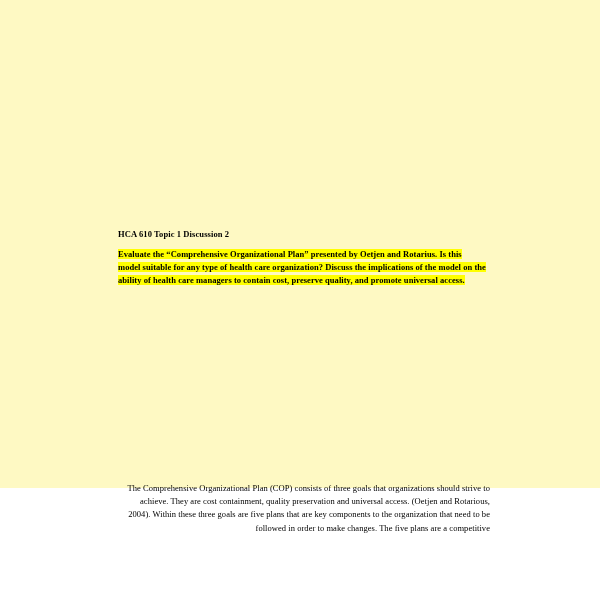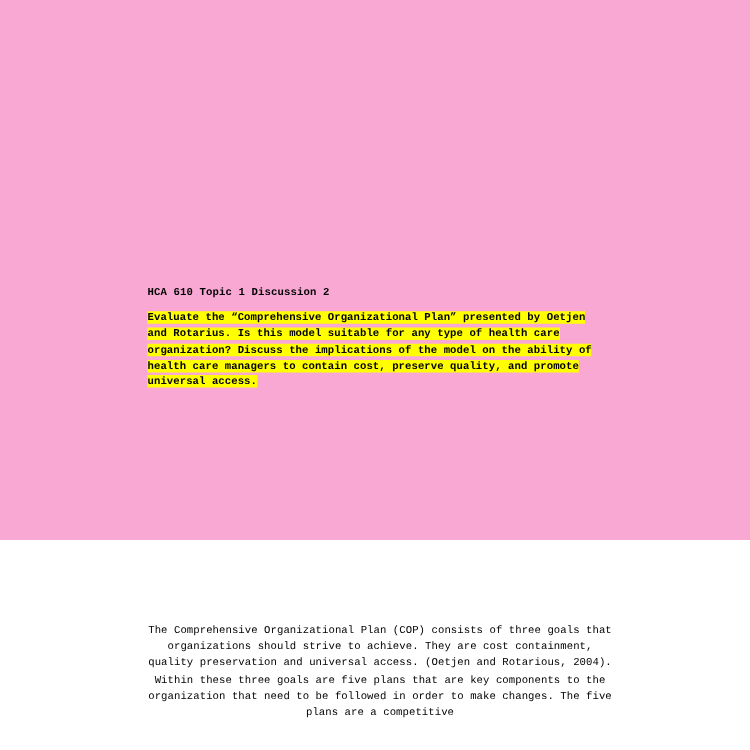--- a/index.html
+++ b/index.html
@@ -10,23 +10,22 @@
   body {
     width: 600px;
     height: 600px;
     font-family: "Liberation Serif", serif;
     color: #000000;
     overflow: hidden;
   }
   .page {
     position: relative;
     width: 600px;
-    height: 432px;
-    background: #f9a8d4;
-    font-family: Liberation Mono, monospace;
+    height: 488px;
+    background: #fef9c3;
   }
   .doc-body {
     position: absolute;
     left: 118px;
     top: 228px;
     width: 368px;
   }
   .doc-title {
     font-size: 8.5px;
     font-weight: bold;
@@ -42,25 +41,25 @@
     letter-spacing: 0.05px;
   }
   .highlight-block span.hl {
     background: #ffff00;
     box-decoration-break: clone;
     -webkit-box-decoration-break: clone;
   }
   .body-para {
     position: absolute;
     left: 118px;
-    top: 498px;
+    top: 482px;
     width: 372px;
     font-size: 8.5px;
     line-height: 1.55;
-    text-align: center;
+    text-align: right;
     letter-spacing: 0.05px;
   }
 </style>
 </head>
 <body>
 
 <div class="page">
 
   <div class="doc-body">
     <p class="doc-title">HCA 610 Topic 1 Discussion 2</p>

